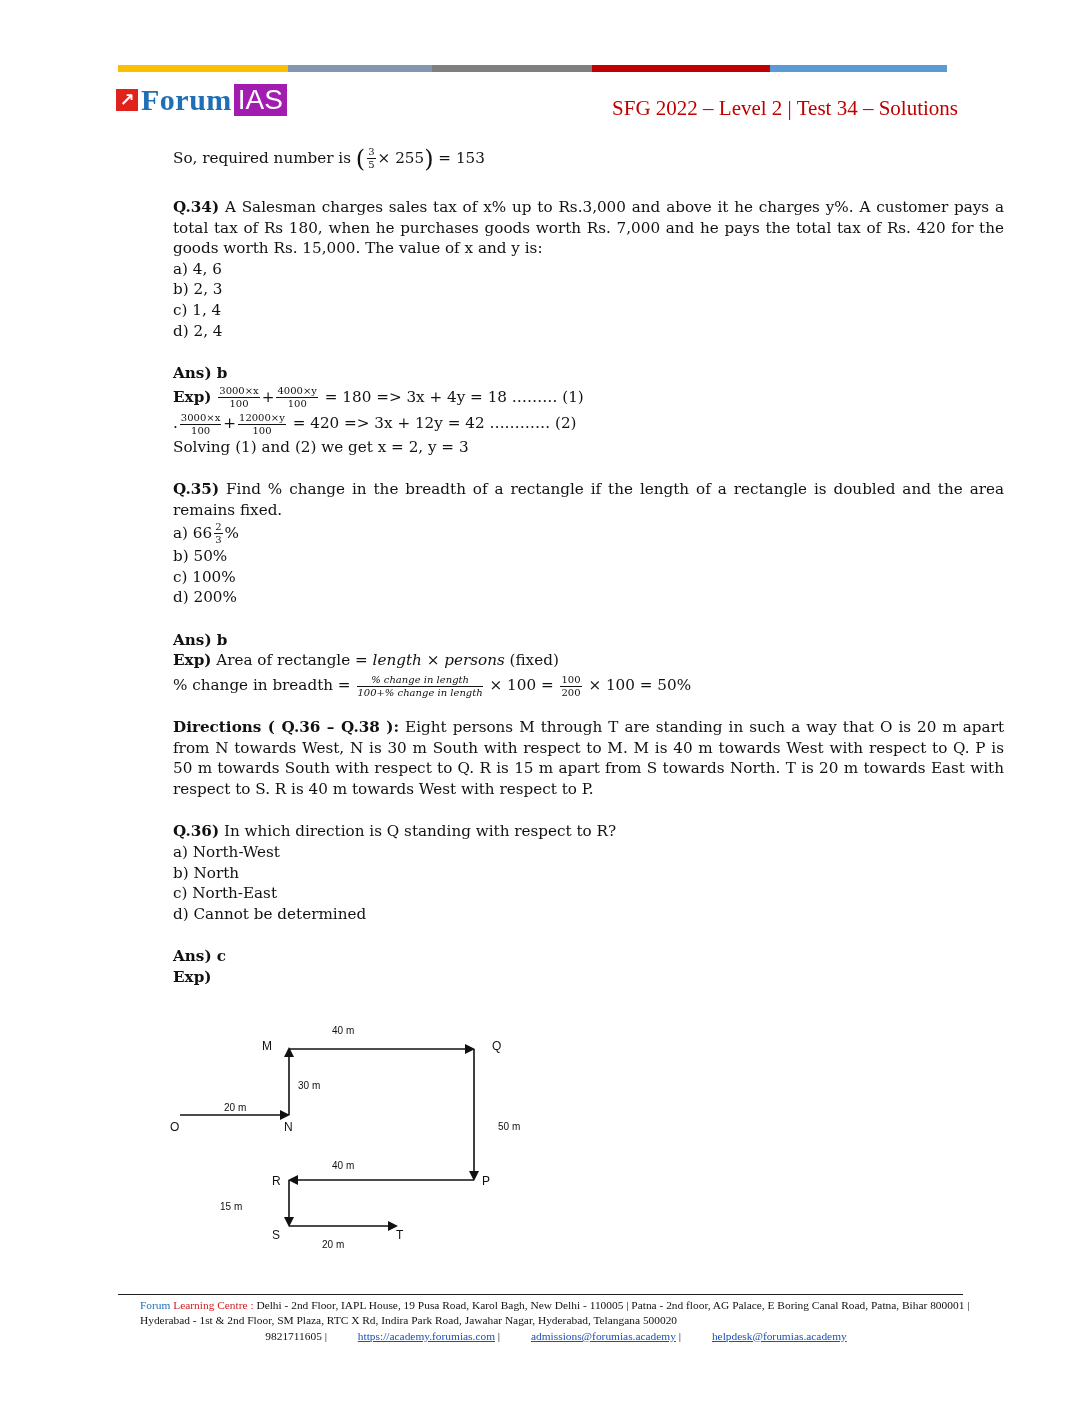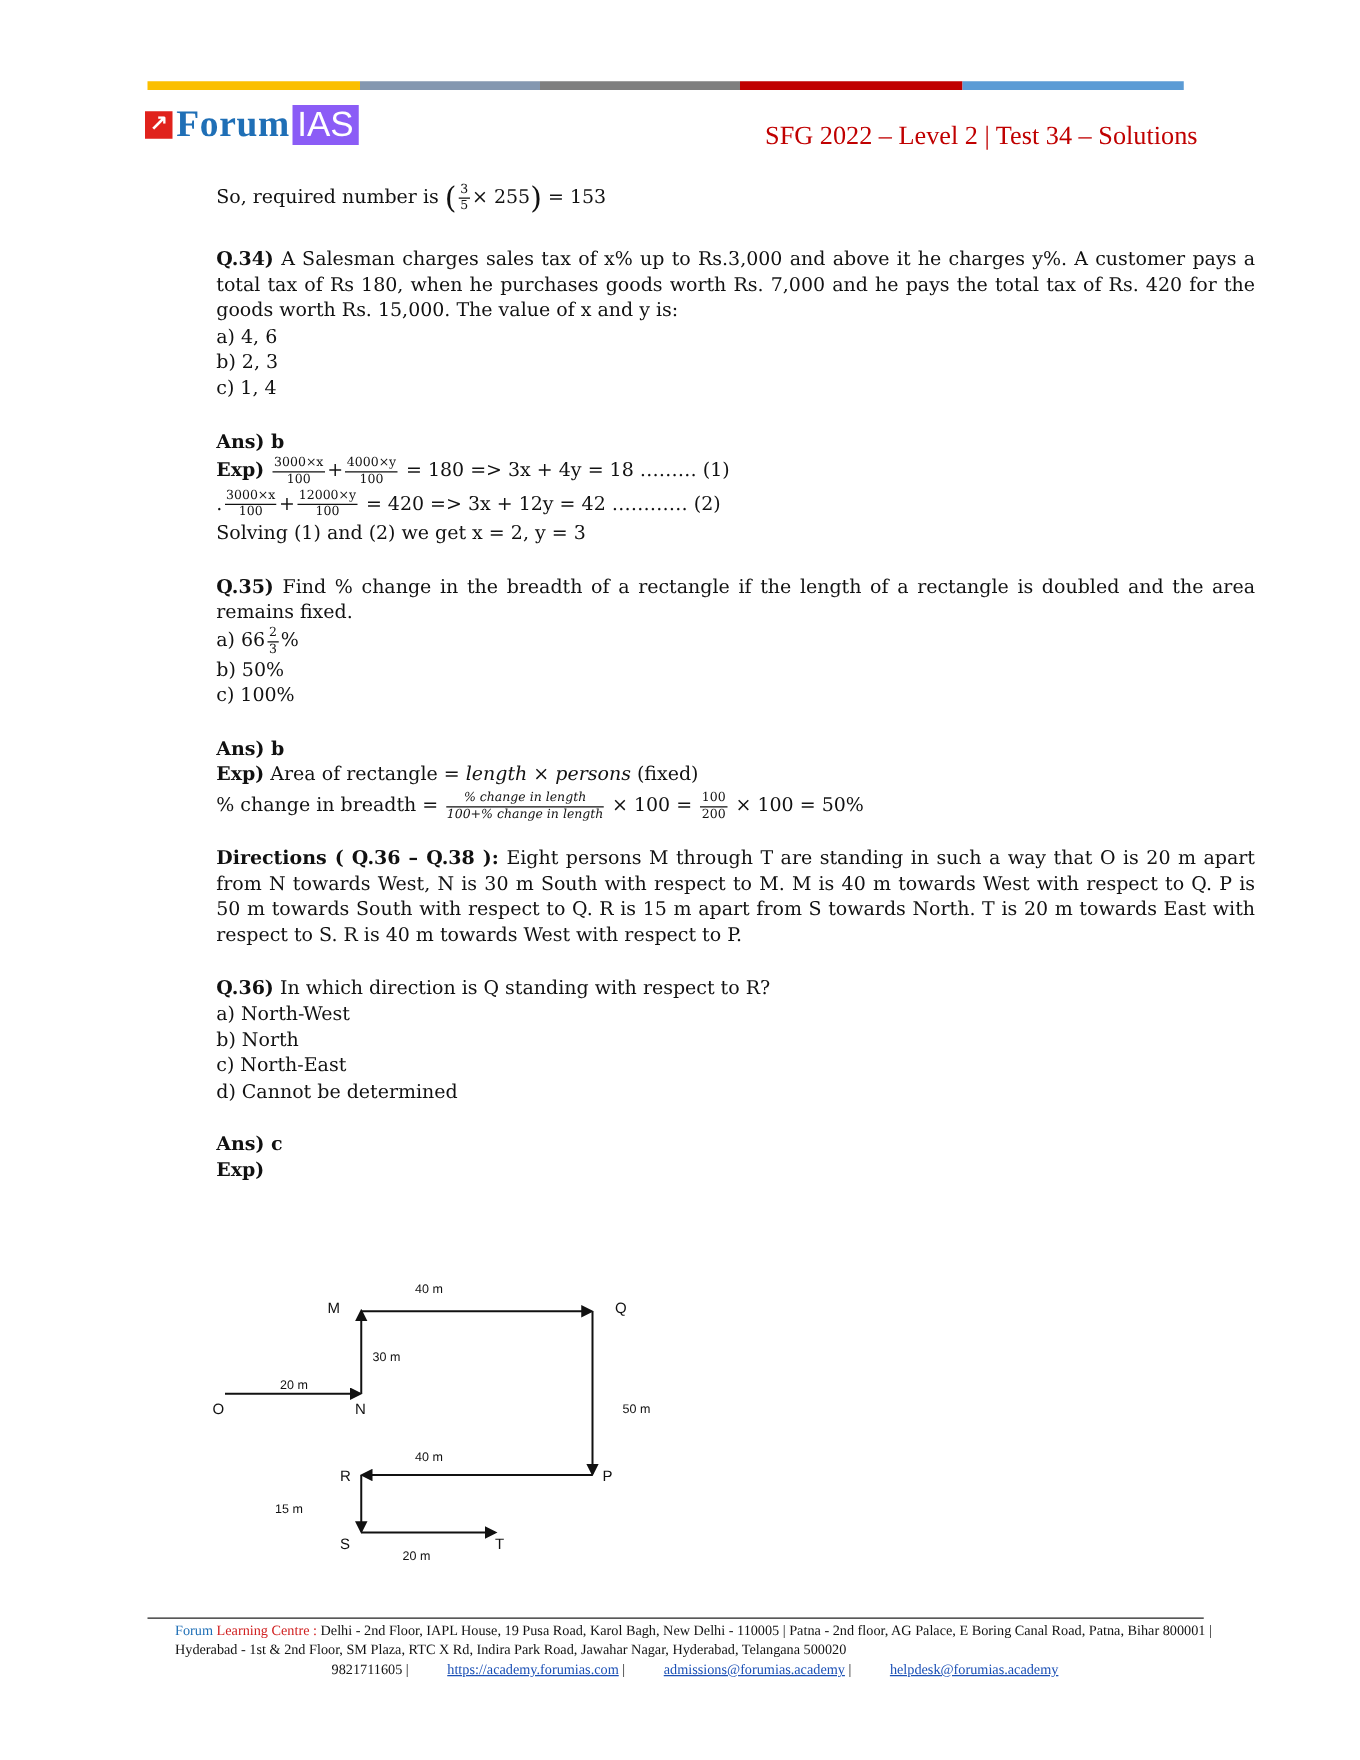--- a/index.html
+++ b/index.html
@@ -4,21 +4,21 @@
 <style>
   html, body { margin:0; padding:0; background:#ffffff; }
   body { width:1088px; height:1408px; position:relative; overflow:hidden;
          font-family:"DejaVu Serif", serif; color:#111; }
   .bar { position:absolute; top:65px; left:118px; width:829px; height:7px; display:flex; }
   .bar span { display:block; height:100%; }
   .logo { position:absolute; left:116px; top:84px; height:32px; display:flex; align-items:center; }
   .logo .arrow { width:22px; height:22px; background:#e0221c; color:#fff; font-size:18px;
                  line-height:22px; text-align:center; font-family:"DejaVu Sans", sans-serif; font-weight:bold; margin-right:3px; }
   .logo .forum { font-family:"Liberation Serif", serif; font-weight:bold; font-size:30px; color:#1f6fb6; letter-spacing:0.5px; }
-  .logo .ias { background:#8b5cf6; color:#fff; font-family:"Liberation Sans", sans-serif; font-size:28px; padding:0 4px; margin-left:2px; line-height:32px; }
+  .logo .ias { background:#a21caf; color:#fff; font-family:"Liberation Sans", sans-serif; font-size:28px; padding:0 4px; margin-left:2px; line-height:32px; }
   .hdr-title { position:absolute; right:130px; top:96px; font-family:"Liberation Serif", serif; font-size:21px; color:#c00000; }
   .content { position:absolute; left:128px; top:146px; width:831px; font-size:15.2px; line-height:20.6px;margin-left:45px; }
   .content p { margin:0; }
   .j { text-align:justify; }
   .gap { height:20px; }
   b { font-weight:bold; }
   .math { font-family:"DejaVu Serif", serif; font-style:normal; }
   .frac { display:inline-block; vertical-align:middle; text-align:center; font-size:10px; line-height:12px; margin:0 2px; }
   .frac .n { display:block; border-bottom:1px solid #111; padding:0 1px; }
   .frac .d { display:block; }
@@ -53,31 +53,33 @@
 <div class="content">
   <p style="margin-top:0">
     <span>So, required number is </span><span class="math"><span class="big-paren">(</span><span class="frac"><span class="n">3</span><span class="d">5</span></span><span>× 255</span><span class="big-paren">)</span><span> = 153</span></span>
   </p>
   <div class="gap" style="height:26px"></div>
 
   <p class="j"><b>Q.34)</b><span> A Salesman charges sales tax of x% up to Rs.3,000 and above it he charges y%. A customer pays a total tax of Rs 180, when he purchases goods worth Rs. 7,000 and he pays the total tax of Rs. 420 for the goods worth Rs. 15,000. The value of x and y is:</span></p>
   <p>a) 4, 6</p>
   <p>b) 2, 3</p>
   <p>c) 1, 4</p>
+  <p>d) 2, 4</p>
   <div class="gap" style="height:22px"></div>
   <p><b>Ans) b</b></p>
   <p style="line-height:26px"><b>Exp)</b> <span class="frac"><span class="n">3000×x</span><span class="d">100</span></span>+<span class="frac"><span class="n">4000×y</span><span class="d">100</span></span><span class="math"> = 180 =&gt; 3x + 4y = 18 ……… (1)</span></p>
   <p style="line-height:26px"><span>.</span><span class="frac"><span class="n">3000×x</span><span class="d">100</span></span>+<span class="frac"><span class="n">12000×y</span><span class="d">100</span></span><span class="math"> = 420 =&gt; 3x + 12y = 42 ………… (2)</span></p>
   <p>Solving (1) and (2) we get x = 2, y = 3</p>
   <div class="gap" style="height:22px"></div>
 
   <p class="j"><b>Q.35)</b><span> Find % change in the breadth of a rectangle if the length of a rectangle is doubled and the area remains fixed.</span></p>
   <p style="line-height:24px"><span>a) 66</span><span class="frac"><span class="n">2</span><span class="d">3</span></span><span>%</span></p>
   <p>b)  50%</p>
   <p>c) 100%</p>
+  <p>d) 200%</p>
   <div class="gap" style="height:22px"></div>
   <p><b>Ans) b</b></p>
   <p><b>Exp)</b><span> Area of rectangle =  </span><span class="it">length × persons</span><span>  (fixed)</span></p>
   <p style="line-height:28px"><span>% change in breadth =    </span><span class="frac it"><span class="n">% change in length</span><span class="d">100+% change in length</span></span><span class="math"> × 100 = </span><span class="frac"><span class="n">100</span><span class="d">200</span></span><span class="math">  × 100 = 50%</span></p>
   <div class="gap" style="height:18px"></div>
 
   <p class="j"><b>Directions ( Q.36 – Q.38 ):</b><span> Eight persons M through T are standing in such a way that O is 20 m apart from N towards West, N is 30 m South with respect to M. M is 40 m towards West with respect to Q. P is 50 m towards South with respect to Q. R is 15 m apart from S towards North. T is 20 m towards East with respect to S. R is 40 m towards West with respect to P.</span></p>
   <div class="gap" style="height:22px"></div>
 
   <p><b>Q.36)</b><span> In which direction is Q standing with respect to R?</span></p>

